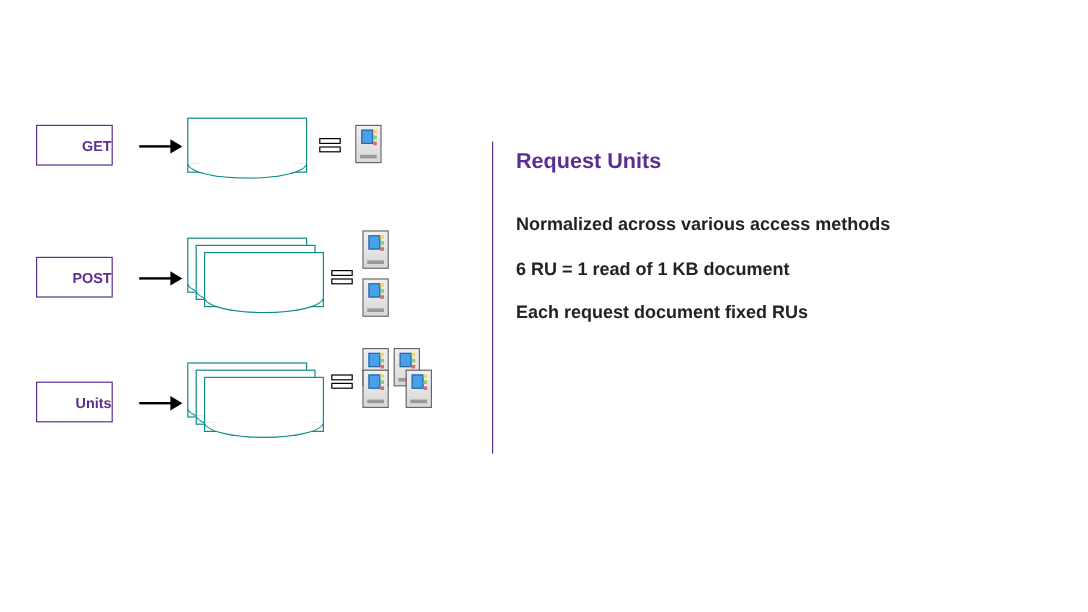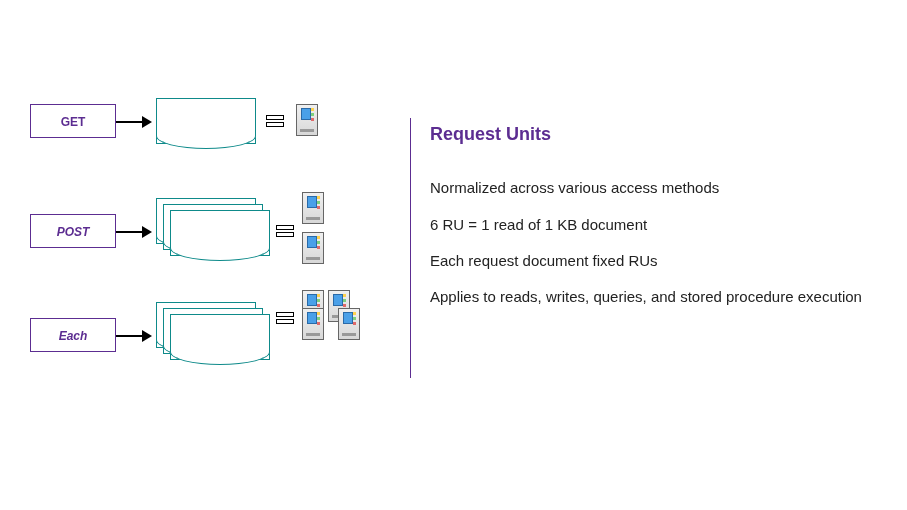--- a/index.html
+++ b/index.html
@@ -16,29 +16,29 @@
     position: absolute;
     left: 30px;
     top: 98px;
     width: 370px;
   }
   .row {
     position: relative;
     height: 70px;
     margin-bottom: 24px;
   }
-  .row.tall { height: 80px; font-style: italic; }
+  .row.tall { height: 80px; }
   .op-box {
     position: absolute;
     left: 0;
-    width: 86px;
+    width: 64px;
     height: 34px;
     border: 1px solid #5c2d91;
     line-height: 34px;
-    text-align: center;
+    text-align: right;
     color: #5c2d91;
     font-size: 12px;
     background: #fff;
     font-weight: 600;
     font-family: "Segoe UI", Arial, sans-serif;
   }
   .arrow {
     position: absolute;
     height: 14px;
   }
@@ -139,21 +139,21 @@
     color: #222;
     line-height: 1.35;
   }
   .text-col h3 {
     margin: 0 0 32px 0;
     font-size: 18px;
     font-weight: 700;
     color: #5c2d91;
     font-family: "Segoe UI Light", "Segoe UI", Arial, sans-serif;
   }
-  .text-col p { margin: 0 0 16px 0; }
+  .text-col p { margin: 0 0 16px 0; font-weight: bold; }
 </style>
 </head>
 <body>
 
 <div class="left-col">
 
   <div class="row">
     <div class="op-box" style="top:6px">GET</div>
     <div class="arrow" style="left:86px;top:17px;width:36px">
         <div class="shaft"></div>
@@ -191,21 +191,21 @@
           <div class="drive"></div>
         </div>
       <div class="server" style="left:0;top:40px">
           <div class="drive"></div>
         </div>
     </div>
   </div>
 
 
   <div class="row tall">
-    <div class="op-box" style="top:22px">Each</div>
+    <div class="op-box" style="top:22px">Units</div>
     <div class="arrow" style="left:86px;top:33px;width:36px">
         <div class="shaft"></div>
         <div class="head"></div>
       </div>
     <div class="doc-stack" style="position:absolute;left:126px;top:6px">
       <div class="doc d1"></div>
         <div class="doc d2"></div>
         <div class="doc d3"></div>
     </div>
     <div class="equals" style="left:246px;top:16px">
@@ -230,14 +230,13 @@
 
 </div>
 
 <div class="divider"></div>
 
 <div class="text-col">
   <h3>Request Units</h3>
   <p>Normalized across various access methods</p>
   <p>6 RU = 1 read of 1 KB document</p>
   <p>Each request document fixed RUs</p>
-  <p>Applies to reads, writes, queries, and stored procedure execution</p>
 </div>
 
 </body></html>

